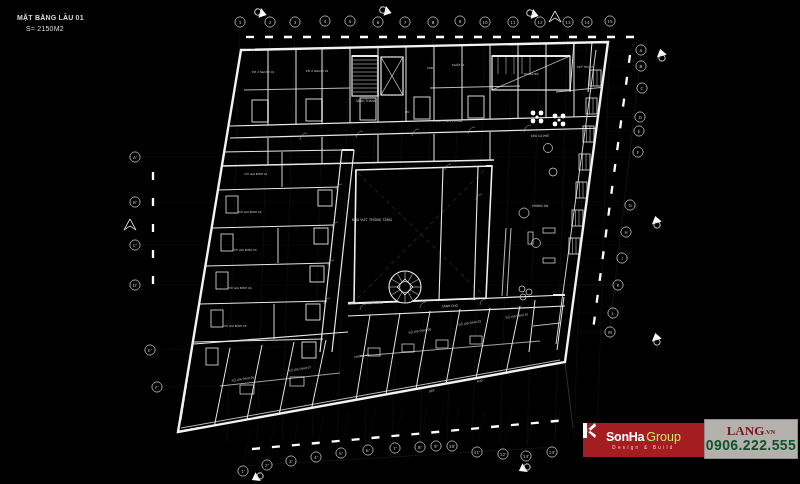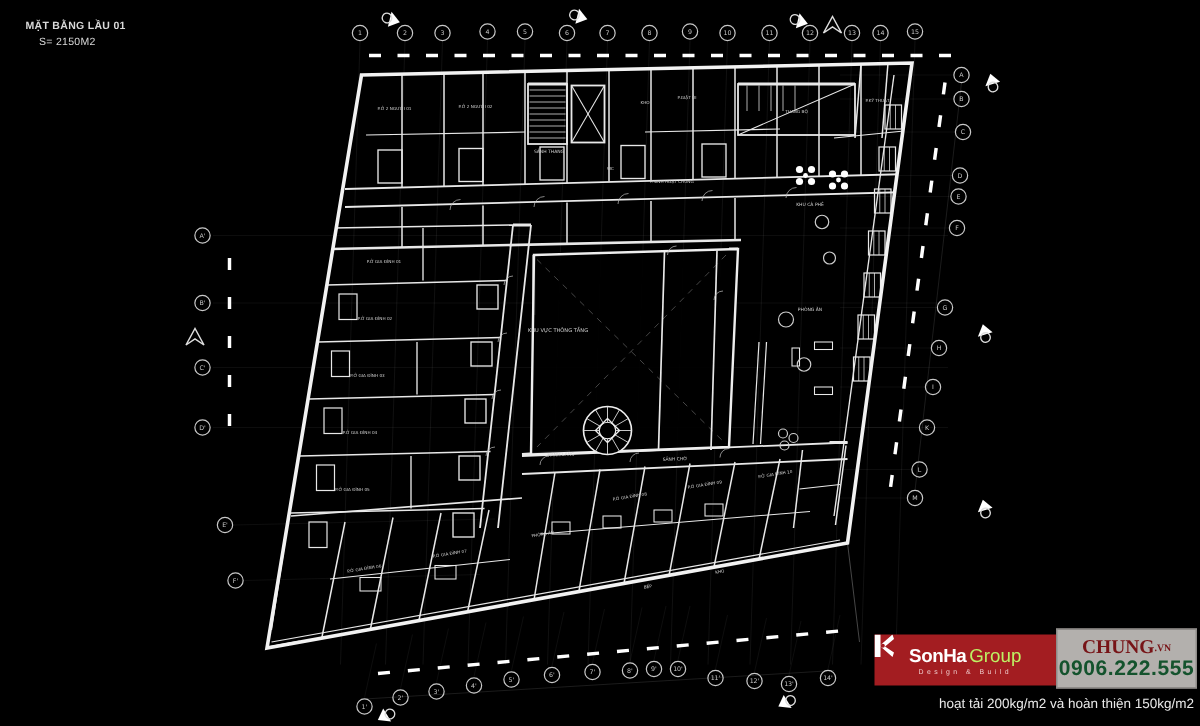--- a/index.html
+++ b/index.html
@@ -460,20 +460,19 @@
           <polygon points="0,0 4,0 4,15 0,15" fill="#fff"></polygon>
           <polygon points="4,7 12,0 13,3 7,8 13,12 12,15 4,8" fill="#fff"></polygon>
           <circle cx="5.5" cy="7.5" r="1.4" fill="#a31d21"></circle>
         </svg>
         <span class="brand-bold">SonHa</span>
         <span class="brand-light">Group</span>
       </div>
       <div class="tagline">Design &amp; Build</div>
     </div>
     <div class="shac-box">
-      <div class="shac-line"><span>CHUNG</span><span class="shac-tld">.VN</span></div>
+      <div class="shac-line"><span>LANG</span><span class="shac-tld">.VN</span></div>
       <div class="phone">0906.222.555</div>
     </div>
   </div>
 
-  <div class="note">hoạt tải 200kg/m2 và hoàn thiện 150kg/m2</div>
 
 </div>
 
 </body></html>

